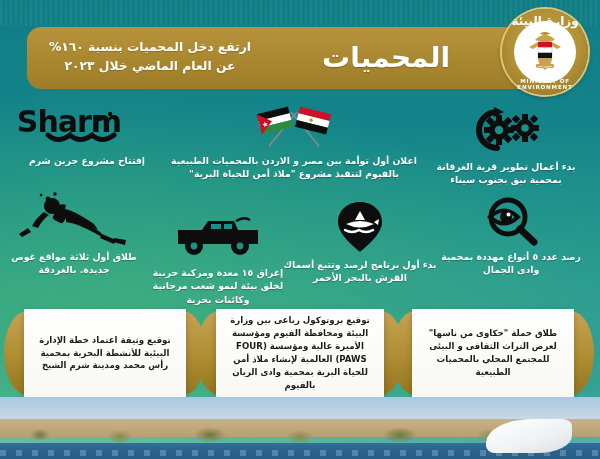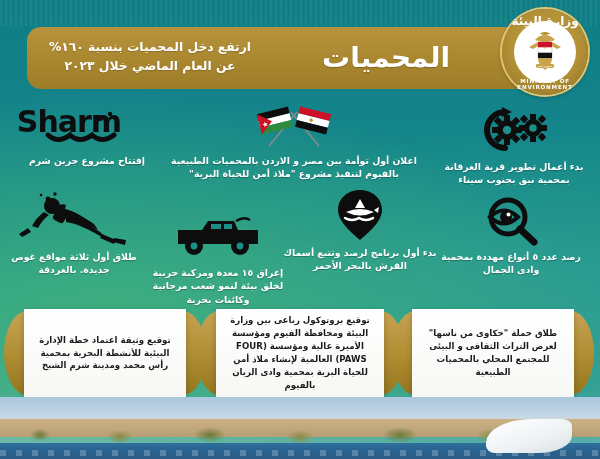--- a/index.html
+++ b/index.html
@@ -58,25 +58,25 @@
   .eagle{width:40px;height:44px;}
 
   
   .cell{position:absolute;text-align:center;}
   .cell .glyph{display:flex;align-items:flex-end;justify-content:center;}
   .cell .cap{
     color:#ffffff;font-size:9.3px;font-weight:bold;line-height:1.45;
     margin-top:4px;text-shadow:0 1px 1px rgba(0,0,0,.28);
   }
 
-  .r1c1{top:104px;right:0;width:172px;}
+  .r1c1{top:104px;right:8px;width:172px;}
   .r1c2{top:100px;right:182px;width:248px;}
   .r1c3{top:104px;right:430px;width:166px;}
   .r2c1{top:196px;right:8px;width:162px;}
-  .r2c2{top:188px;right:160px;width:160px;}
+  .r2c2{top:200px;right:160px;width:160px;}
   .r2c3{top:212px;right:306px;width:152px;text-align:center;}
   .r2c4{top:190px;right:452px;width:148px;text-align:center;}
 
   
   .ribbons{position:absolute;top:303px;left:0;width:600px;height:100px;}
   .ribbon{position:absolute;top:6px;height:88px;}
   .ribbon .tail{
     position:absolute;top:2px;width:46px;height:84px;
     background:linear-gradient(180deg,#c8a253 0%,#b08f35 50%,#96761f 100%);
   }

